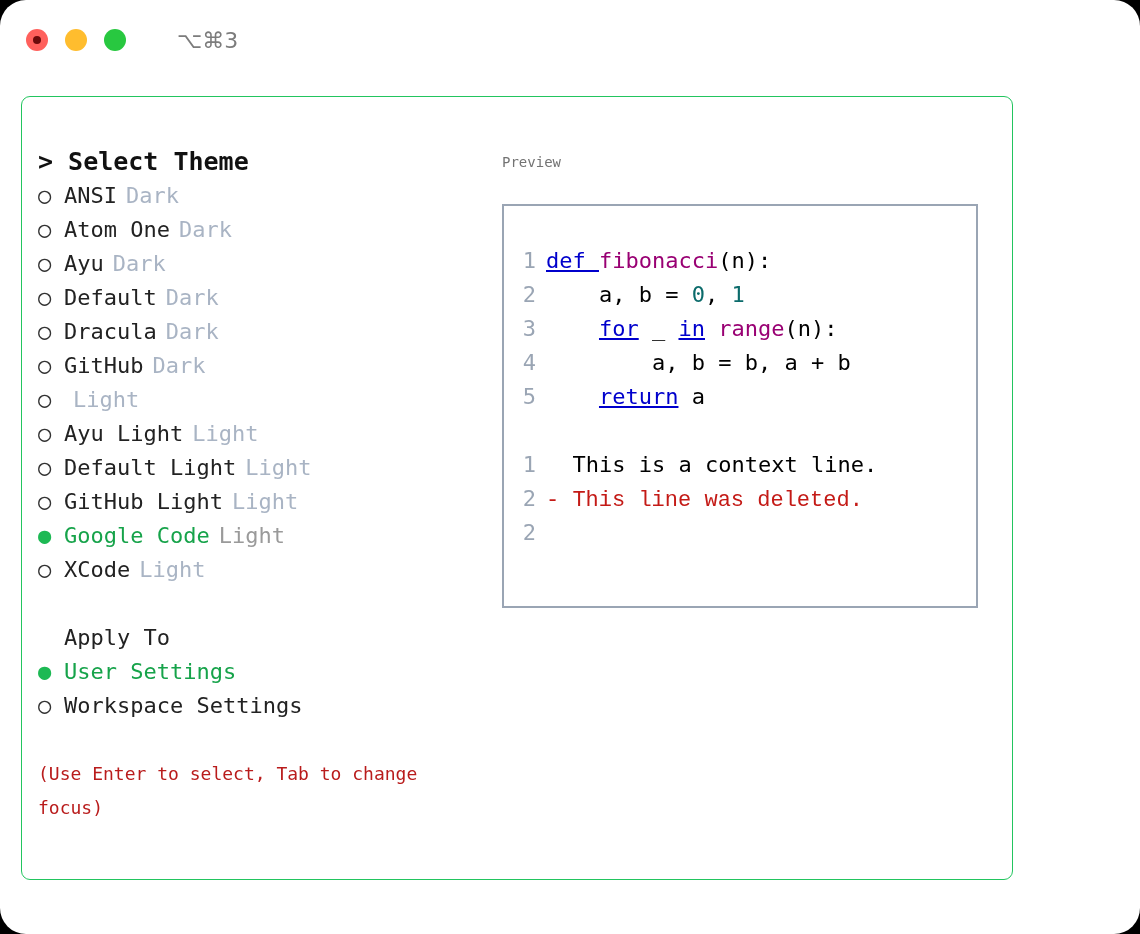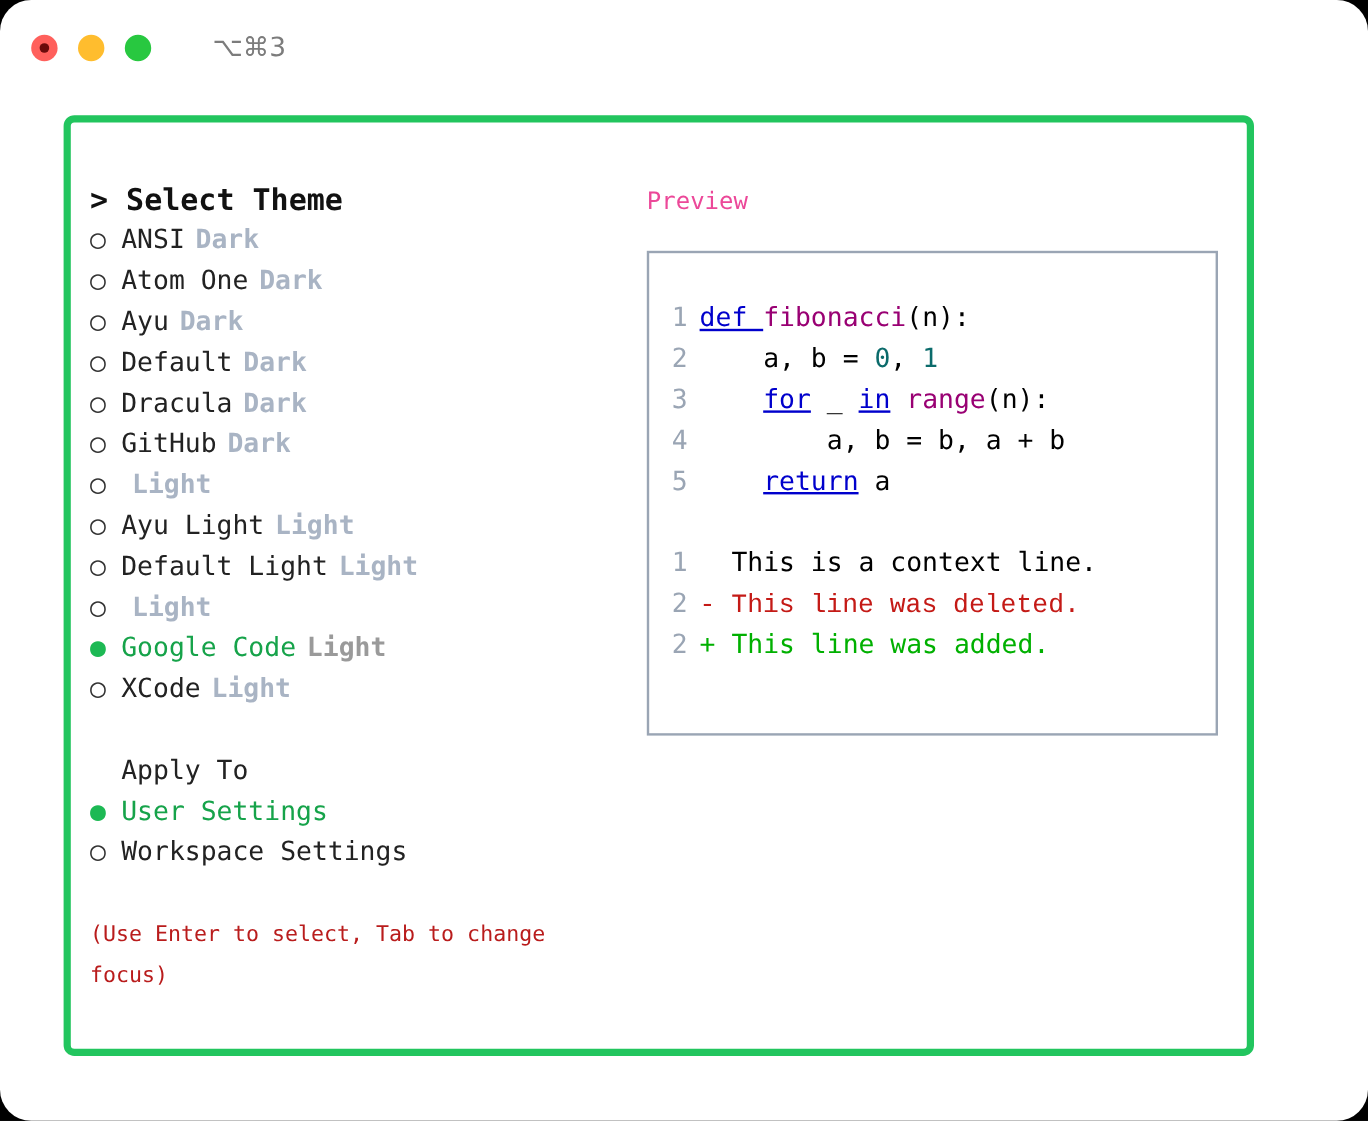--- a/index.html
+++ b/index.html
@@ -68,25 +68,24 @@
     font-weight: 500;
   }
 
   
   .panel {
     position: absolute;
     left: 21px;
     top: 96px;
     width: 992px;
     height: 784px;
-    border: 6px solid #22c55e;
+    border: 1px solid #22c55e;
     border-radius: 9px;
     box-sizing: border-box;
     background: #ffffff;
-    margin-left: 32px;
   }
 
   .panel-inner {
     position: absolute;
     left: 0; top: 0;
     width: 100%;
     height: 100%;
   }
 
   
@@ -130,21 +129,20 @@
   .theme-name {
     color: #222222;
     text-align: center;
   }
   .theme-row.selected .theme-name {
     color: #16a34a;
   }
   .theme-kind {
     color: #a9b4c4;
     margin-left: 9px;
-    font-weight: bold;
   }
   .theme-row.selected .theme-kind {
     color: #9a9a9a;
   }
 
   .spacer-line { height: 34px; }
 
   .section-head {
     font-size: 22px;
     color: #222222;
@@ -163,22 +161,22 @@
   }
 
   
   .right-col {
     position: absolute;
     left: 480px;
     top: 48px;
     width: 500px;
   }
   .preview-title {
-    font-size: 20px;
-    color: #ec4899;
+    font-size: 14px;
+    color: #737373;
     line-height: 34px;
     white-space: pre;
   }
 
   .preview-box {
     margin-top: 25px;
     width: 476px;
     height: 404px;
     border: 2px solid #9aa5b4;
     background: #ffffff;
@@ -238,21 +236,21 @@
         <div class="theme-list" id="theme-list">
             <div class="theme-row"><span class="marker">○</span><span class="theme-name">ANSI</span><span class="theme-kind">Dark</span></div>
             <div class="theme-row"><span class="marker">○</span><span class="theme-name">Atom One</span><span class="theme-kind">Dark</span></div>
             <div class="theme-row"><span class="marker">○</span><span class="theme-name">Ayu</span><span class="theme-kind">Dark</span></div>
             <div class="theme-row"><span class="marker">○</span><span class="theme-name">Default</span><span class="theme-kind">Dark</span></div>
             <div class="theme-row"><span class="marker">○</span><span class="theme-name">Dracula</span><span class="theme-kind">Dark</span></div>
             <div class="theme-row"><span class="marker">○</span><span class="theme-name">GitHub</span><span class="theme-kind">Dark</span></div>
             <div class="theme-row"><span class="marker">○</span><span class="theme-kind">Light</span></div>
             <div class="theme-row"><span class="marker">○</span><span class="theme-name">Ayu Light</span><span class="theme-kind">Light</span></div>
             <div class="theme-row"><span class="marker">○</span><span class="theme-name">Default Light</span><span class="theme-kind">Light</span></div>
-            <div class="theme-row"><span class="marker">○</span><span class="theme-kind">Light</span></div>
+            <div class="theme-row"><span class="marker">○</span><span class="theme-name">GitHub Light</span><span class="theme-kind">Light</span></div>
             <div class="theme-row selected"><span class="marker sel">●</span><span class="theme-name">Google Code</span><span class="theme-kind">Light</span></div>
             <div class="theme-row"><span class="marker">○</span><span class="theme-name">XCode</span><span class="theme-kind">Light</span></div>
           </div>
 
         <div class="spacer-line"></div>
 
         <div class="section-head">Apply To</div>
         <div class="theme-list" id="apply-to-list">
             <div class="theme-row selected"><span class="marker sel">●</span><span class="theme-name">User Settings</span></div>
             <div class="theme-row"><span class="marker">○</span><span class="theme-name">Workspace Settings</span></div>
@@ -269,20 +267,20 @@
               <div class="code-line"><span class="lineno">1</span><span class="code-text"><span class="tok-kw">def </span><span class="tok-fn">fibonacci</span><span class="tok-pl">(n):</span></span></div>
               <div class="code-line"><span class="lineno">2</span><span class="code-text"><span class="tok-pl">    a, b = </span><span class="tok-num">0</span><span class="tok-pl">, </span><span class="tok-num">1</span></span></div>
               <div class="code-line"><span class="lineno">3</span><span class="code-text"><span class="tok-pl">    </span><span class="tok-kw">for</span><span class="tok-pl"> _ </span><span class="tok-kw">in</span><span class="tok-pl"> </span><span class="tok-fn">range</span><span class="tok-pl">(n):</span></span></div>
               <div class="code-line"><span class="lineno">4</span><span class="code-text"><span class="tok-pl">        a, b = b, a + b</span></span></div>
               <div class="code-line"><span class="lineno">5</span><span class="code-text"><span class="tok-pl">    </span><span class="tok-kw">return</span><span class="tok-pl"> a</span></span></div>
             </div>
           <div class="diff-gap"></div>
           <div id="diff-block">
               <div class="code-line"><span class="lineno">1</span><span class="diff-ctx">  This is a context line.</span></div>
               <div class="code-line"><span class="lineno">2</span><span class="diff-del">- This line was deleted.</span></div>
-              <div class="code-line"><span class="lineno">2</span><span class="diff-add">+ This line was added.</span></div>
+              <div class="code-line"><span class="lineno">2</span></div>
             </div>
         </div>
       </div>
 
     </div>
   </div>
 </div>
 
 </body></html>

